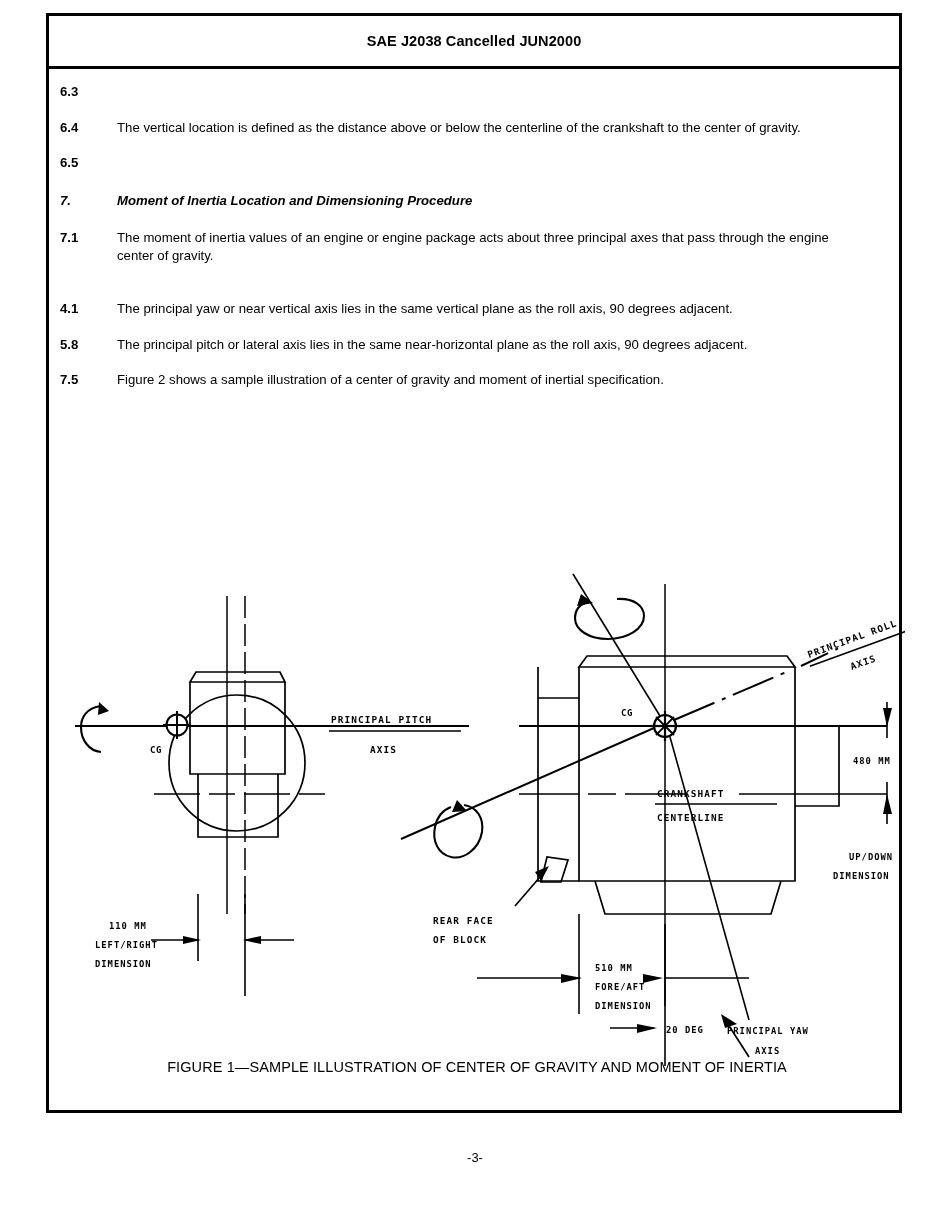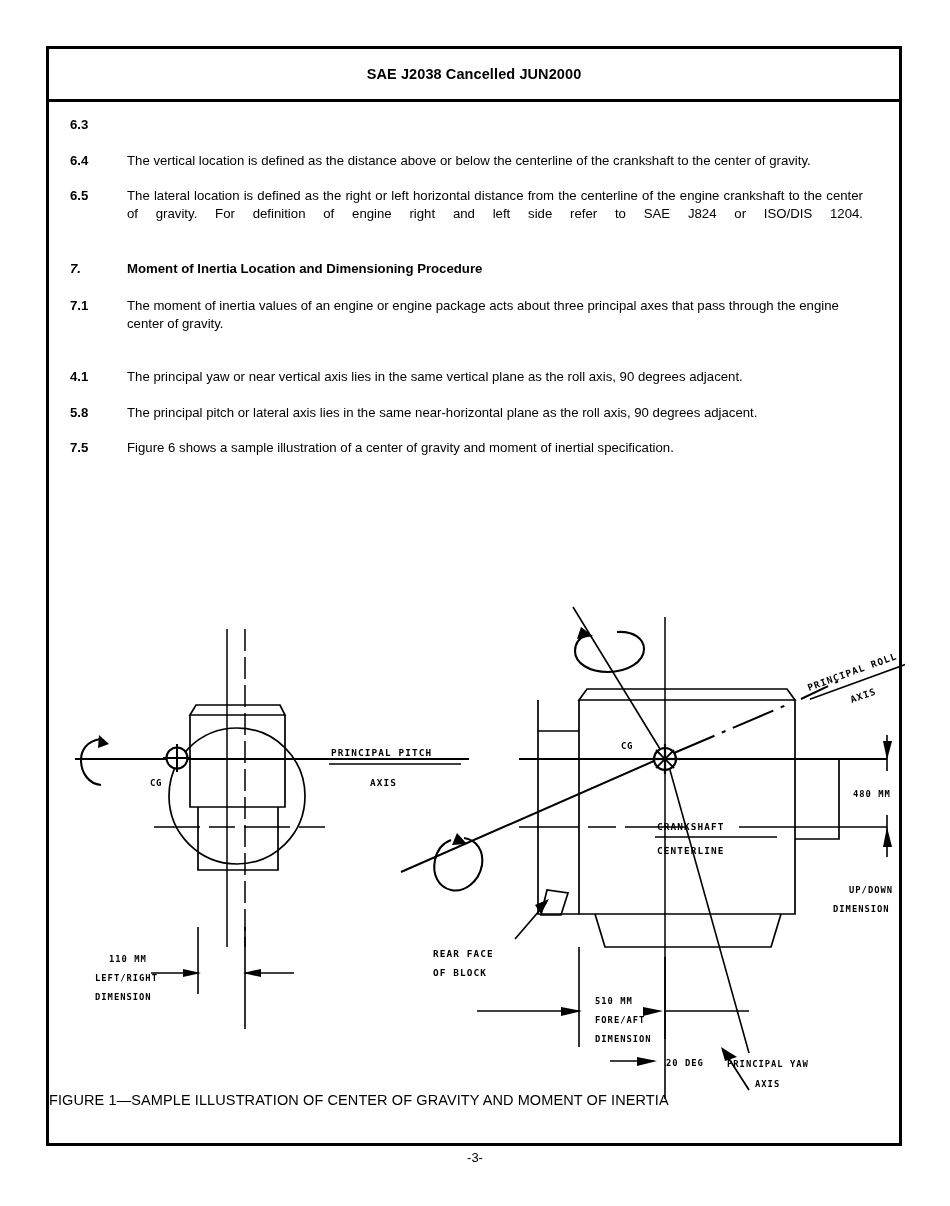--- a/index.html
+++ b/index.html
@@ -20,21 +20,21 @@
     position: absolute;
     left: 0; top: 0;
     width: 950px;
     height: 1206px;
   }
 
   
   .doc-border {
     position: absolute;
     left: 46px;
-    top: 46px;
+    top: 13px;
     width: 856px;
     height: 1100px;
     border: 3px solid #000;
     box-sizing: border-box;
     background: #fff;
   }
 
   
   .doc-header {
     position: absolute;
@@ -60,21 +60,21 @@
     top: 53px;
     width: 100%;
     padding: 0;
     box-sizing: border-box;
   }
 
   .clause {
     display: flex;
     align-items: flex-start;
     margin: 0 0 0 0;
-    padding: 0 36px 0 21px;
+    padding: 0 36px 0 11px;
   }
   .clause .num {
     flex: 0 0 57px;
     font-size: 13.2px;
     font-weight: bold;
     line-height: 1.33;
     padding-top: 0px;
   }
   .clause .txt {
     flex: 1 1 auto;
@@ -90,20 +90,21 @@
 
   .sp-14 { height: 14px; }
   .sp-18 { height: 18px; }
   .sp-20 { height: 20px; }
 
   .heading .num {
     font-style: italic;
     font-weight: bold;
   }
   .heading .txt {
+    font-style: italic;
     font-weight: bold;
   }
 
   
   .figure-wrap {
     position: absolute;
     left: 0;
     top: 490px;
     width: 856px;
     height: 610px;
@@ -111,20 +112,21 @@
   .figure-svg {
     position: absolute;
     left: 0;
     top: 0;
   }
   .figure-caption {
     position: absolute;
     left: 0;
     top: 553px;
     width: 856px;
+    text-align: center;
     font-size: 14.5px;
     letter-spacing: 0.1px;
   }
 
   
   .page-footer {
     position: absolute;
     left: 0;
     top: 1150px;
     width: 950px;
@@ -178,21 +180,20 @@
 
       <div class="clause">
         <div class="num">6.4</div>
         <div class="txt">The vertical location is defined as the distance above or below the centerline of the crankshaft to the center of gravity.</div>
       </div>
 
       <div class="sp-18"></div>
 
       <div class="clause justify">
         <div class="num">6.5</div>
-        <div class="txt">The lateral location is defined as the right or left horizontal distance from the centerline of the engine crankshaft to the center of gravity.  For definition of engine right and left side refer to SAE J824 or ISO/DIS 1204.</div>
       </div>
 
       <div class="sp-20"></div>
 
       <div class="clause heading">
         <div class="num">7.</div>
         <div class="txt">Moment of Inertia Location and Dimensioning Procedure</div>
       </div>
 
       <div class="sp-20"></div>
@@ -216,21 +217,21 @@
 
       <div class="clause">
         <div class="num">5.8</div>
         <div class="txt">The principal pitch or lateral axis lies in the same near-horizontal plane as the roll axis, 90 degrees adjacent.</div>
       </div>
 
       <div class="sp-18"></div>
 
       <div class="clause">
         <div class="num">7.5</div>
-        <div class="txt">Figure 6 shows a sample illustration of a center of gravity and moment of inertial specification.</div>
+        <div class="txt">Figure 2 shows a sample illustration of a center of gravity and moment of inertial specification.</div>
       </div>
 
     </div>
 
     <div class="figure-wrap">
 
       <svg class="figure-svg" width="856" height="560" viewBox="0 0 856 560">
 
         <g fill="none" stroke="#000" stroke-width="1.7" stroke-linecap="butt">
 

